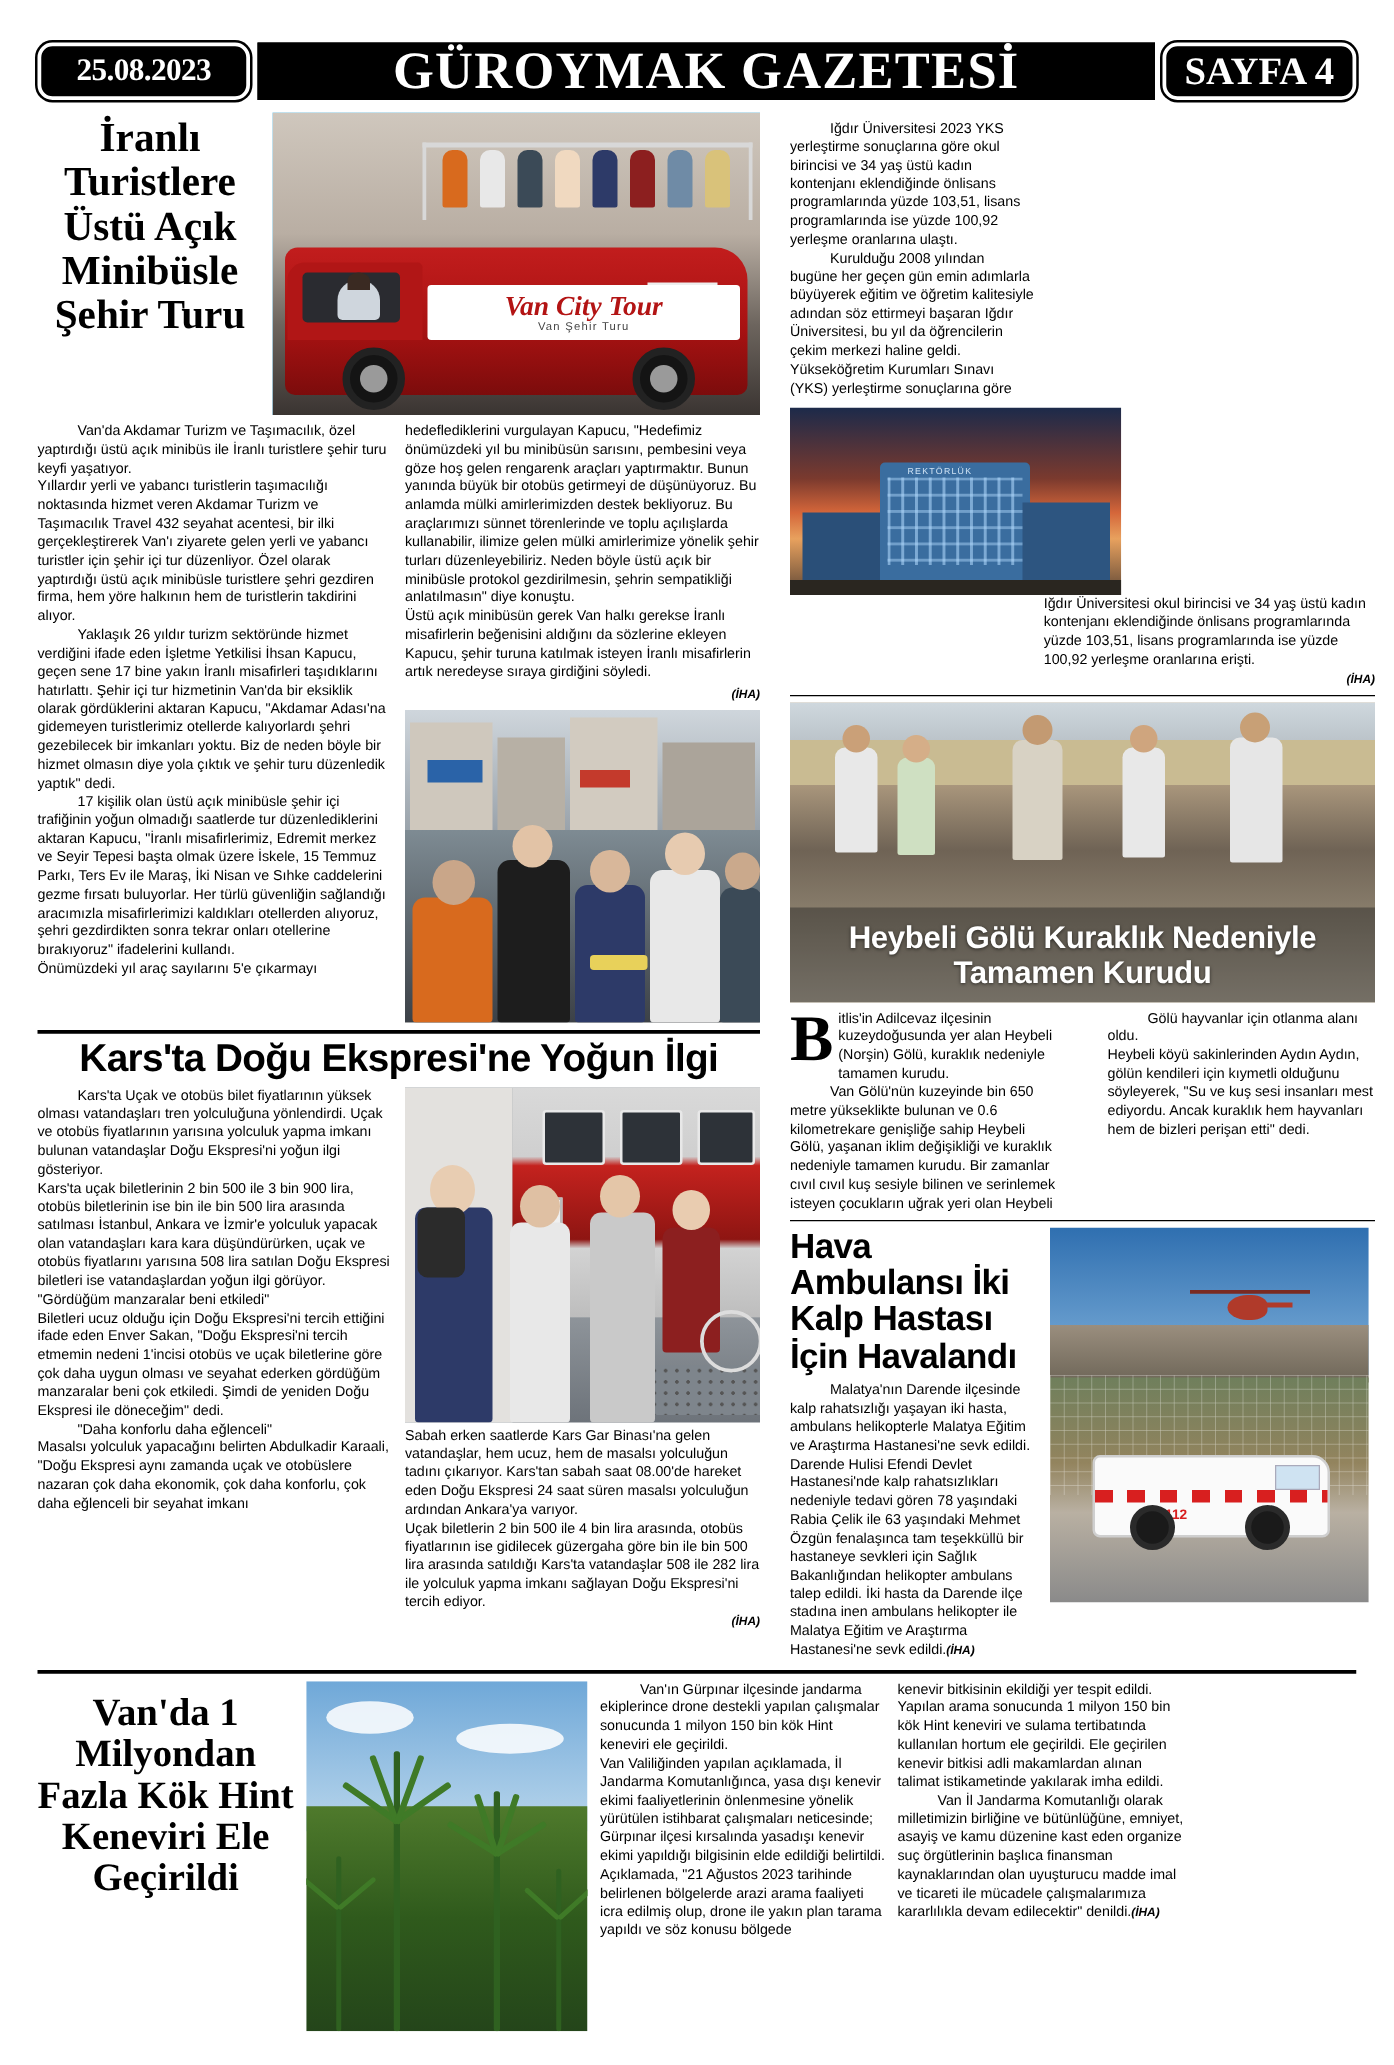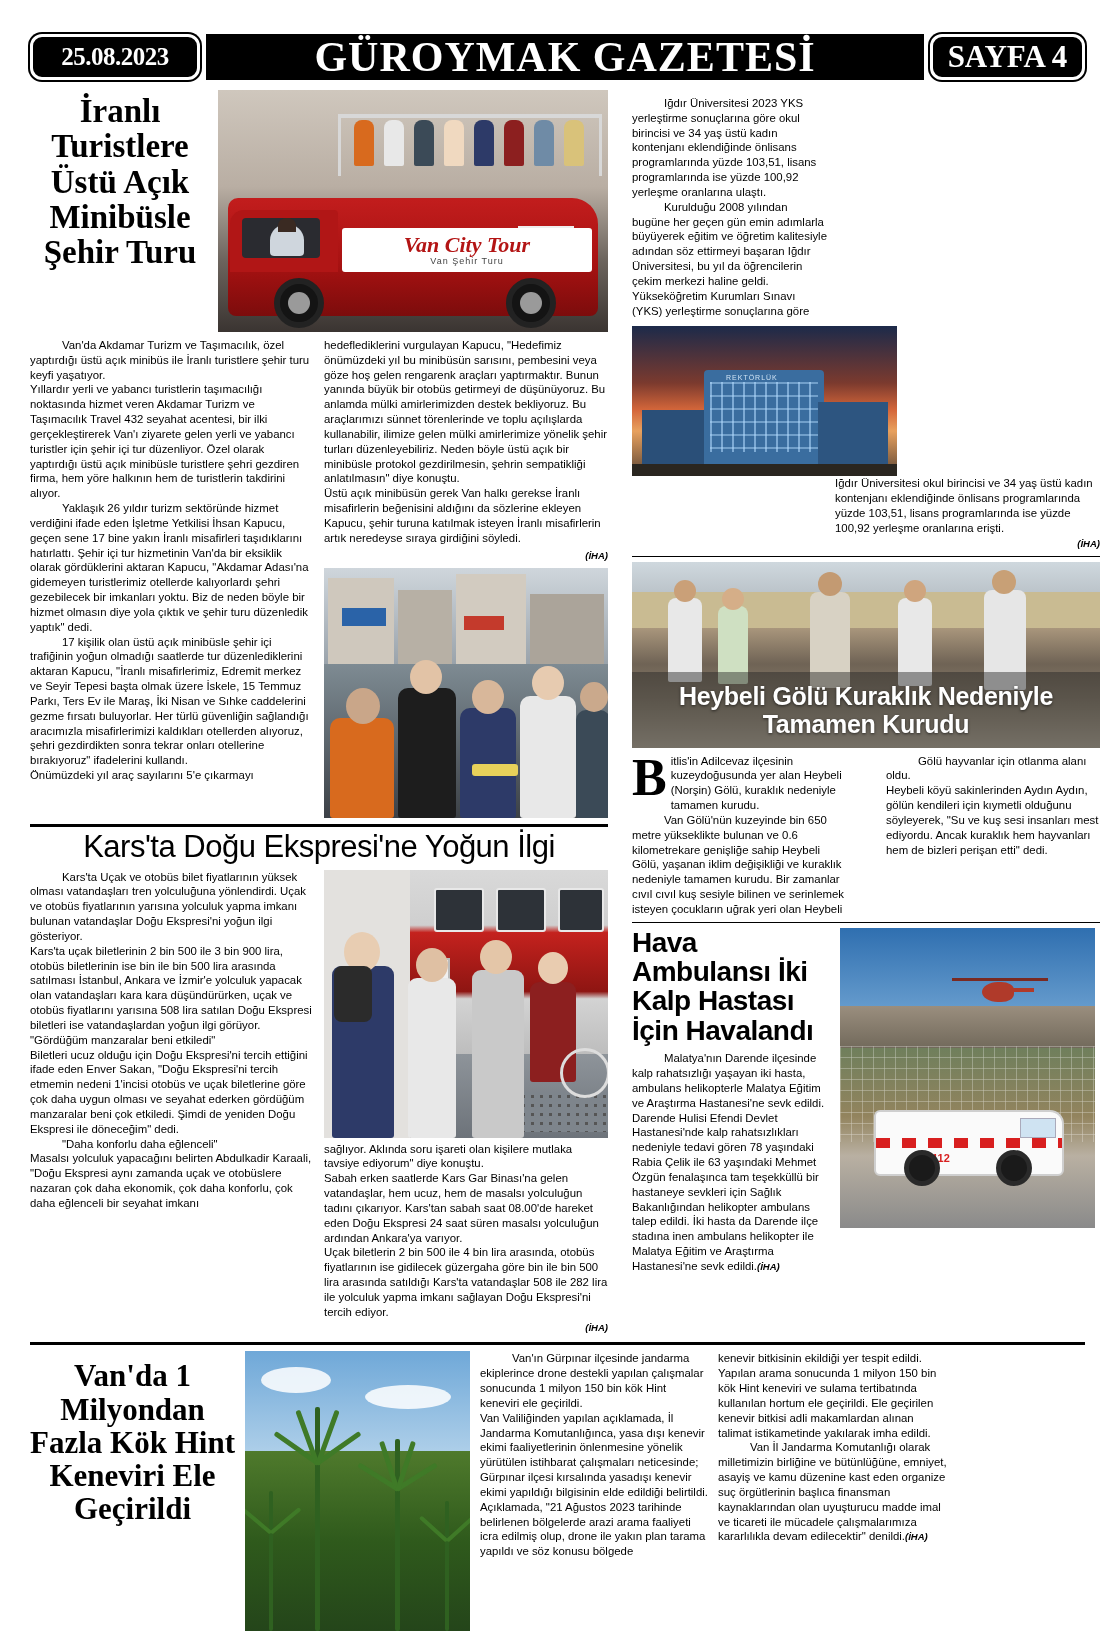--- a/index.html
+++ b/index.html
@@ -96,21 +96,21 @@
   h1.hl-serif {
     font-family: "Liberation Serif", serif;
     font-weight: bold;
     font-size: 33px;
     line-height: 1.07;
     margin: 0;
     text-align: center;
   }
   h1.hl-sans {
     font-family: "Liberation Sans", sans-serif;
-    font-weight: normal;
+    font-weight: bold;
     font-size: 33px;
     line-height: 1.04;
     margin: 0;
     text-align: center;
     letter-spacing: -0.5px;
   }
   h1.hl-wide {
     font-family: "Liberation Sans", sans-serif;
     font-weight: bold;
     font-size: 30px;
@@ -196,21 +196,21 @@
   .tr-p { position:absolute; border-radius:9px 9px 3px 3px; }
 
   
   .r1-top { display:flex; gap:8px; }
   .univ-img { width:265px; height:150px; position:relative; overflow:hidden; }
   .uv-sky { position:absolute; inset:0;
     background:linear-gradient(180deg,#1c2a4a 0%,#7b3a2e 38%,#d4663a 56%,#e8a15e 70%,#5c4636 100%); }
   .uv-b { position:absolute; background:#2f5f8e; }
   .uv-sign { position:absolute; font-size:7px; color:#cfe3f5; letter-spacing:1px; }
 
-  .heybeli-img { width:468px; height:186px; position:relative; overflow:hidden; background:#c9bfae; }
+  .heybeli-img { width:468px; height:240px; position:relative; overflow:hidden; background:#c9bfae; }
   .hb-sky { position:absolute; left:0; top:0; right:0; height:42px;
     background:linear-gradient(180deg,#cfd8de,#b4bcc2); }
   .hb-field { position:absolute; left:0; top:30px; right:0; height:40px; background:#c9bb92; }
   .hb-dirt { position:absolute; left:0; top:66px; right:0; bottom:0;
     background:linear-gradient(180deg,#a9967c 0%,#6f6355 30%,#8a7f6d 60%,#b8ae9c 100%); }
   .hb-p { position:absolute; border-radius:8px 8px 2px 2px; }
   .hb-cap {
     position:absolute; left:0; right:0; bottom:0; height:76px;
     background:rgba(35,35,35,0.45);
     color:#fff;
@@ -388,21 +388,20 @@
               <div style="position:absolute;left:20px;top:62px;width:36px;height:40px;background:#e8cdb2;border-radius:50%;"></div>
               <div style="position:absolute;left:10px;top:96px;width:38px;height:56px;background:#2b2b2b;border-radius:8px;"></div>
               <div class="tr-p c3" style="position:absolute;left:84px;top:108px;width:48px;height:160px;"></div>
               <div style="position:absolute;left:92px;top:78px;width:32px;height:34px;background:#dfc0a3;border-radius:50%;"></div>
               <div class="tr-p" style="position:absolute;left:148px;top:100px;width:52px;height:168px;background:#c9c9c9;"></div>
               <div style="position:absolute;left:156px;top:70px;width:32px;height:34px;background:#e4c6a8;border-radius:50%;"></div>
               <div class="tr-p c4" style="position:absolute;left:206px;top:112px;width:46px;height:100px;"></div>
               <div style="position:absolute;left:214px;top:82px;width:30px;height:32px;background:#e9ccb0;border-radius:50%;"></div>
               <div style="position:absolute;left:236px;top:178px;width:44px;height:44px;border:3px solid #ddd;border-radius:50%;"></div>
             </div>
-            <p>sağlıyor. Aklında soru işareti olan kişilere mutlaka tavsiye ediyorum" diye konuştu.</p>
             <p>Sabah erken saatlerde Kars Gar Binası'na gelen vatandaşlar, hem ucuz, hem de masalsı yolculuğun tadını çıkarıyor. Kars'tan sabah saat 08.00'de hareket eden Doğu Ekspresi 24 saat süren masalsı yolculuğun ardından Ankara'ya varıyor.</p>
             <p>Uçak biletlerin 2 bin 500 ile 4 bin lira arasında, otobüs fiyatlarının ise gidilecek güzergaha göre bin ile bin 500 lira arasında satıldığı Kars'ta vatandaşlar 508 ile 282 lira ile yolculuk yapma imkanı sağlayan Doğu Ekspresi'ni tercih ediyor.</p>
             <p style="text-align:right;"><span class="iha">(İHA)</span></p>
           </div>
         </div>
       </div>
     </div>
 
     <div class="vrule"></div>
 

